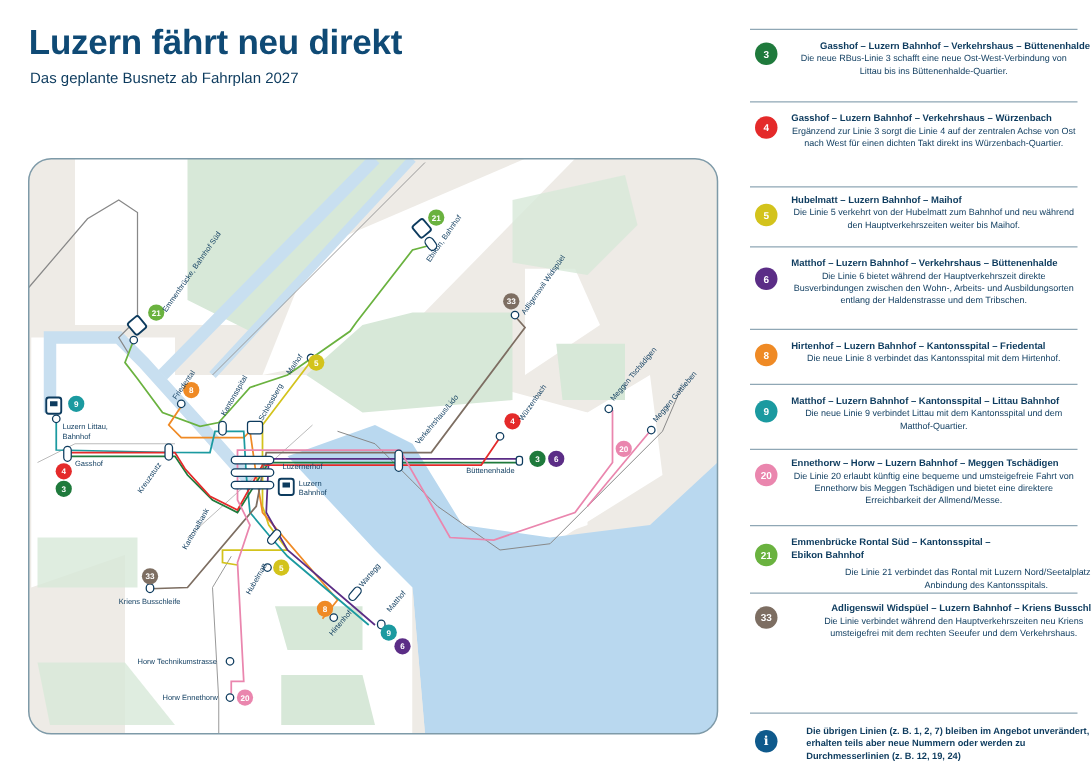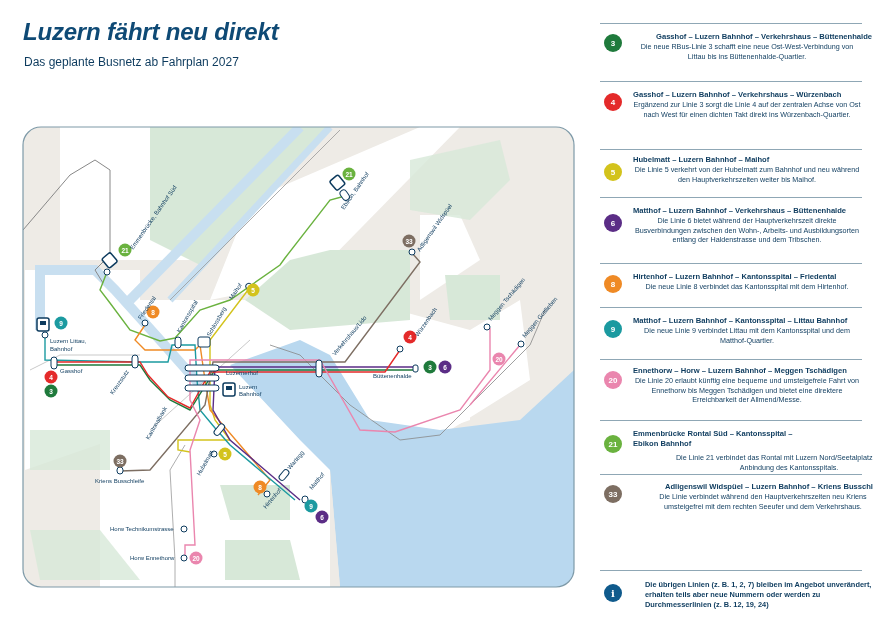--- a/index.html
+++ b/index.html
@@ -1,18 +1,18 @@
 <!DOCTYPE html>
 <html><head>
 <meta charset="utf-8">
 <style>
   * { box-sizing: border-box; margin: 0; padding: 0; }
   html, body { width: 873px; height: 617px; background: #ffffff; overflow: hidden; }
   body { font-family: "Liberation Sans", "DejaVu Sans", sans-serif; color: #0d3b5e; position: relative; }
-  .title { position: absolute; left: 23px; top: 18px; font-size: 24px; font-weight: bold; color: #0f4a75; letter-spacing: -0.2px; font-style: italic; }
+  .title { position: absolute; left: 23px; top: 18px; font-size: 28px; font-weight: bold; color: #0f4a75; letter-spacing: -0.2px; }
   .subtitle { position: absolute; left: 24px; top: 55px; font-size: 12px; color: #0d3b5e; }
   .map { position: absolute; left: 0; top: 0; width: 873px; height: 617px; }
   .legend { position: absolute; left: 600px; top: 23px; width: 262px; }
   .legend-item { position: absolute; left: 0; width: 262px; border-top: 1.5px solid #8fa7b5; }
   .badge { position: absolute; left: 4px; width: 18px; height: 18px; border-radius: 50%; color: #fff; font-size: 8px; font-weight: bold; display: flex; align-items: center; justify-content: center; }
   .legend-title { position: absolute; left: 33px; font-size: 7.6px; font-weight: bold; color: #0d3b5e; line-height: 9.6px; width: 228px; white-space: normal; }
   .legend-desc { position: absolute; left: 33px; font-size: 7.2px; color: #0d3b5e; line-height: 9.6px; width: 228px; text-align: center; }
   .info-text { position: absolute; left: 45px; font-size: 7.4px; font-weight: bold; color: #0d3b5e; line-height: 10px; width: 228px; }
   .lbl { font-family: "Liberation Sans", sans-serif; font-size: 6px; fill: #0d3b5e; }
   .bn { font-family: "Liberation Sans", sans-serif; font-size: 6.5px; font-weight: bold; fill: #fff; text-anchor: middle; }

